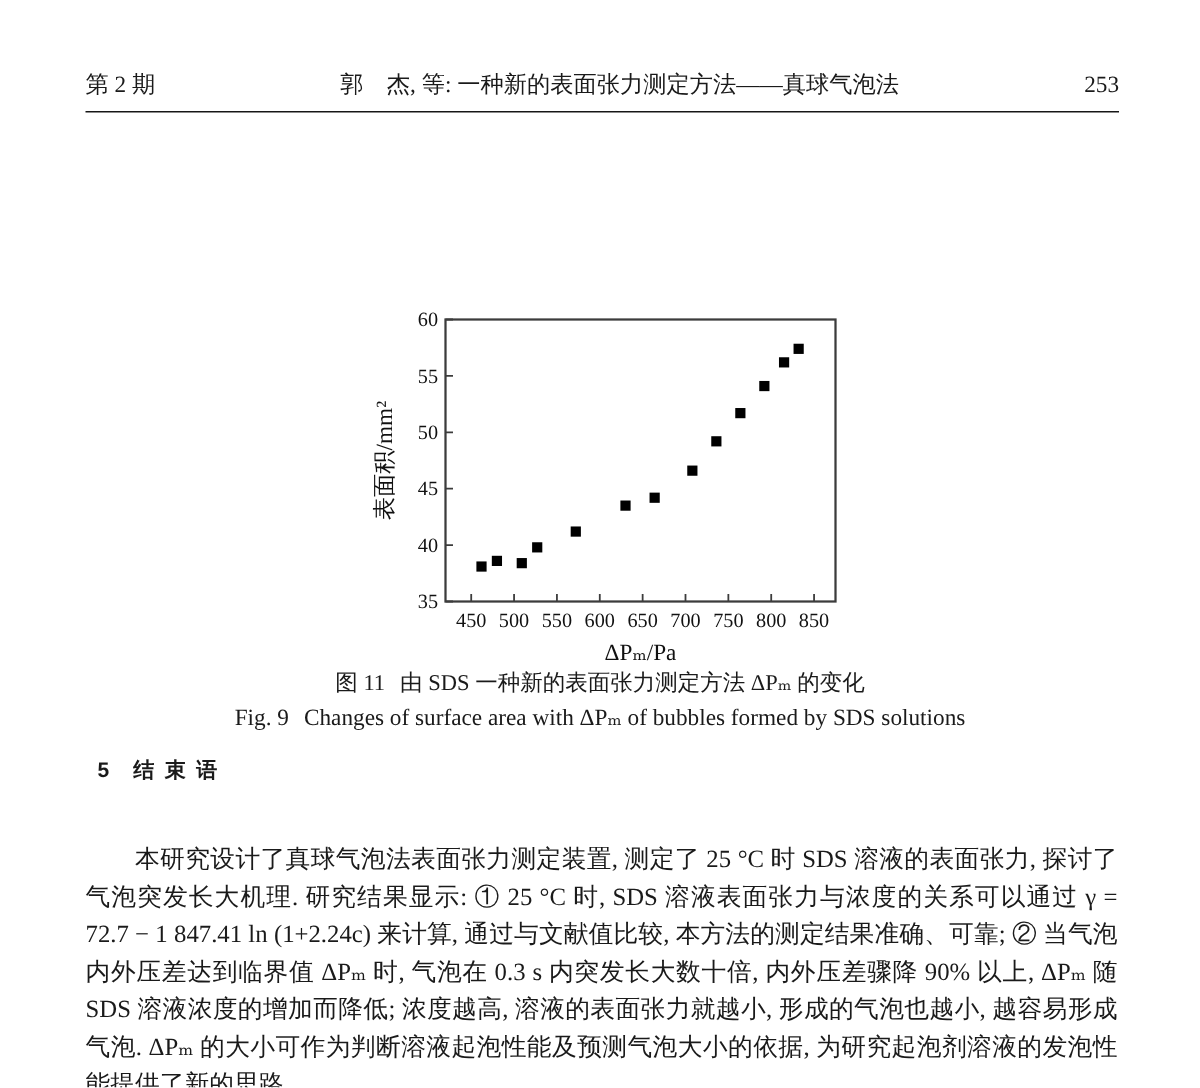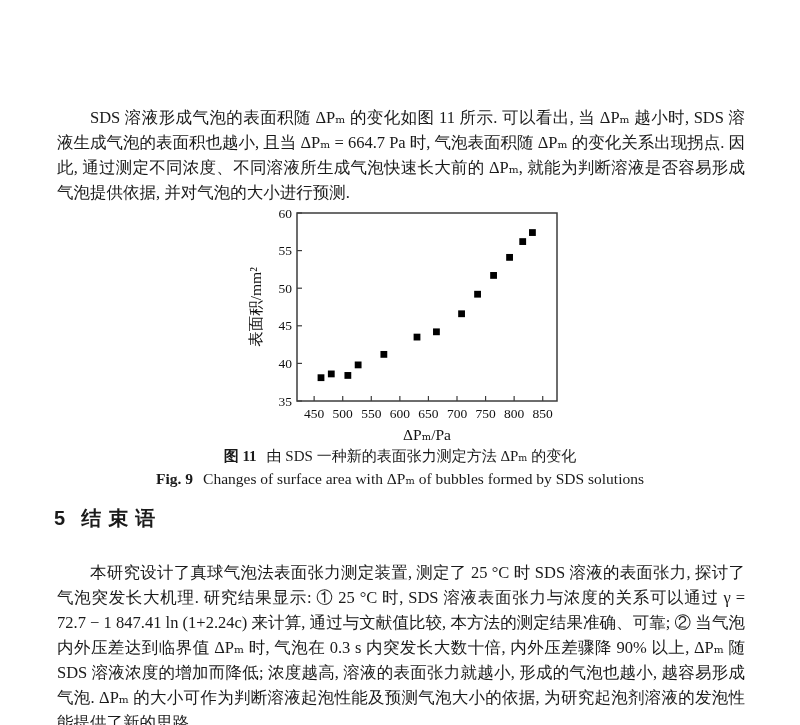--- a/index.html
+++ b/index.html
@@ -37,36 +37,40 @@
     font-family:"Liberation Serif","DejaVu Serif",serif;
     fill:#111111;
   }
   .caption{
     position:absolute;left:0;width:100%;
     text-align:center;
     font-size:15px;line-height:19px;
   }
   #caption-zh{top:447px;}
   #caption-en{top:469px;font-size:15.5px;}
-  .cap-label{font-weight:bold;margin-right:10px;}
+  .cap-label{font-weight:normal;margin-right:10px;}
   .section-heading{
-    position:absolute;top:505px;left:54px;
-    font-size:20px;font-weight:bold;
+    position:absolute;top:505px;left:65px;
+    font-size:14px;font-weight:bold;
     font-family:"Liberation Sans","DejaVu Sans",sans-serif;
   }
   .section-heading .sec-num{margin-right:16px;}
   .section-heading .sec-title{letter-spacing:7px;}
 </style>
 </head>
 <body>
 
 <div class="page">
 
+  <div class="header">
+    <span class="issue">第 2 期</span>
+    <span class="running-title">郭　杰, 等: 一种新的表面张力测定方法——真球气泡法</span>
+    <span class="pageno">253</span>
+  </div>
 
-  <p id="par1" class="body-par">SDS 溶液形成气泡的表面积随 ΔPₘ 的变化如图 11 所示. 可以看出, 当 ΔPₘ 越小时, SDS 溶液生成气泡的表面积也越小, 且当 ΔPₘ = 664.7 Pa 时, 气泡表面积随 ΔPₘ 的变化关系出现拐点. 因此, 通过测定不同浓度、不同溶液所生成气泡快速长大前的 ΔPₘ, 就能为判断溶液是否容易形成气泡提供依据, 并对气泡的大小进行预测.</p>
 
   <div class="chart-wrap">
     <svg width="332" height="238" viewBox="0 0 332 238">
         <rect x="50" y="8" width="260" height="188" fill="none" stroke="#3c3c3c" stroke-width="1.5"></rect>
         <line x1="67.14285714285714" y1="196" x2="67.14285714285714" y2="191" stroke="#3c3c3c" stroke-width="1.2"></line>
         <text x="67.14285714285714" y="213" text-anchor="middle" font-size="13.5">450</text>
         <line x1="95.71428571428572" y1="196" x2="95.71428571428572" y2="191" stroke="#3c3c3c" stroke-width="1.2"></line>
         <text x="95.71428571428572" y="213" text-anchor="middle" font-size="13.5">500</text>
         <line x1="124.28571428571428" y1="196" x2="124.28571428571428" y2="191" stroke="#3c3c3c" stroke-width="1.2"></line>
         <text x="124.28571428571428" y="213" text-anchor="middle" font-size="13.5">550</text>

